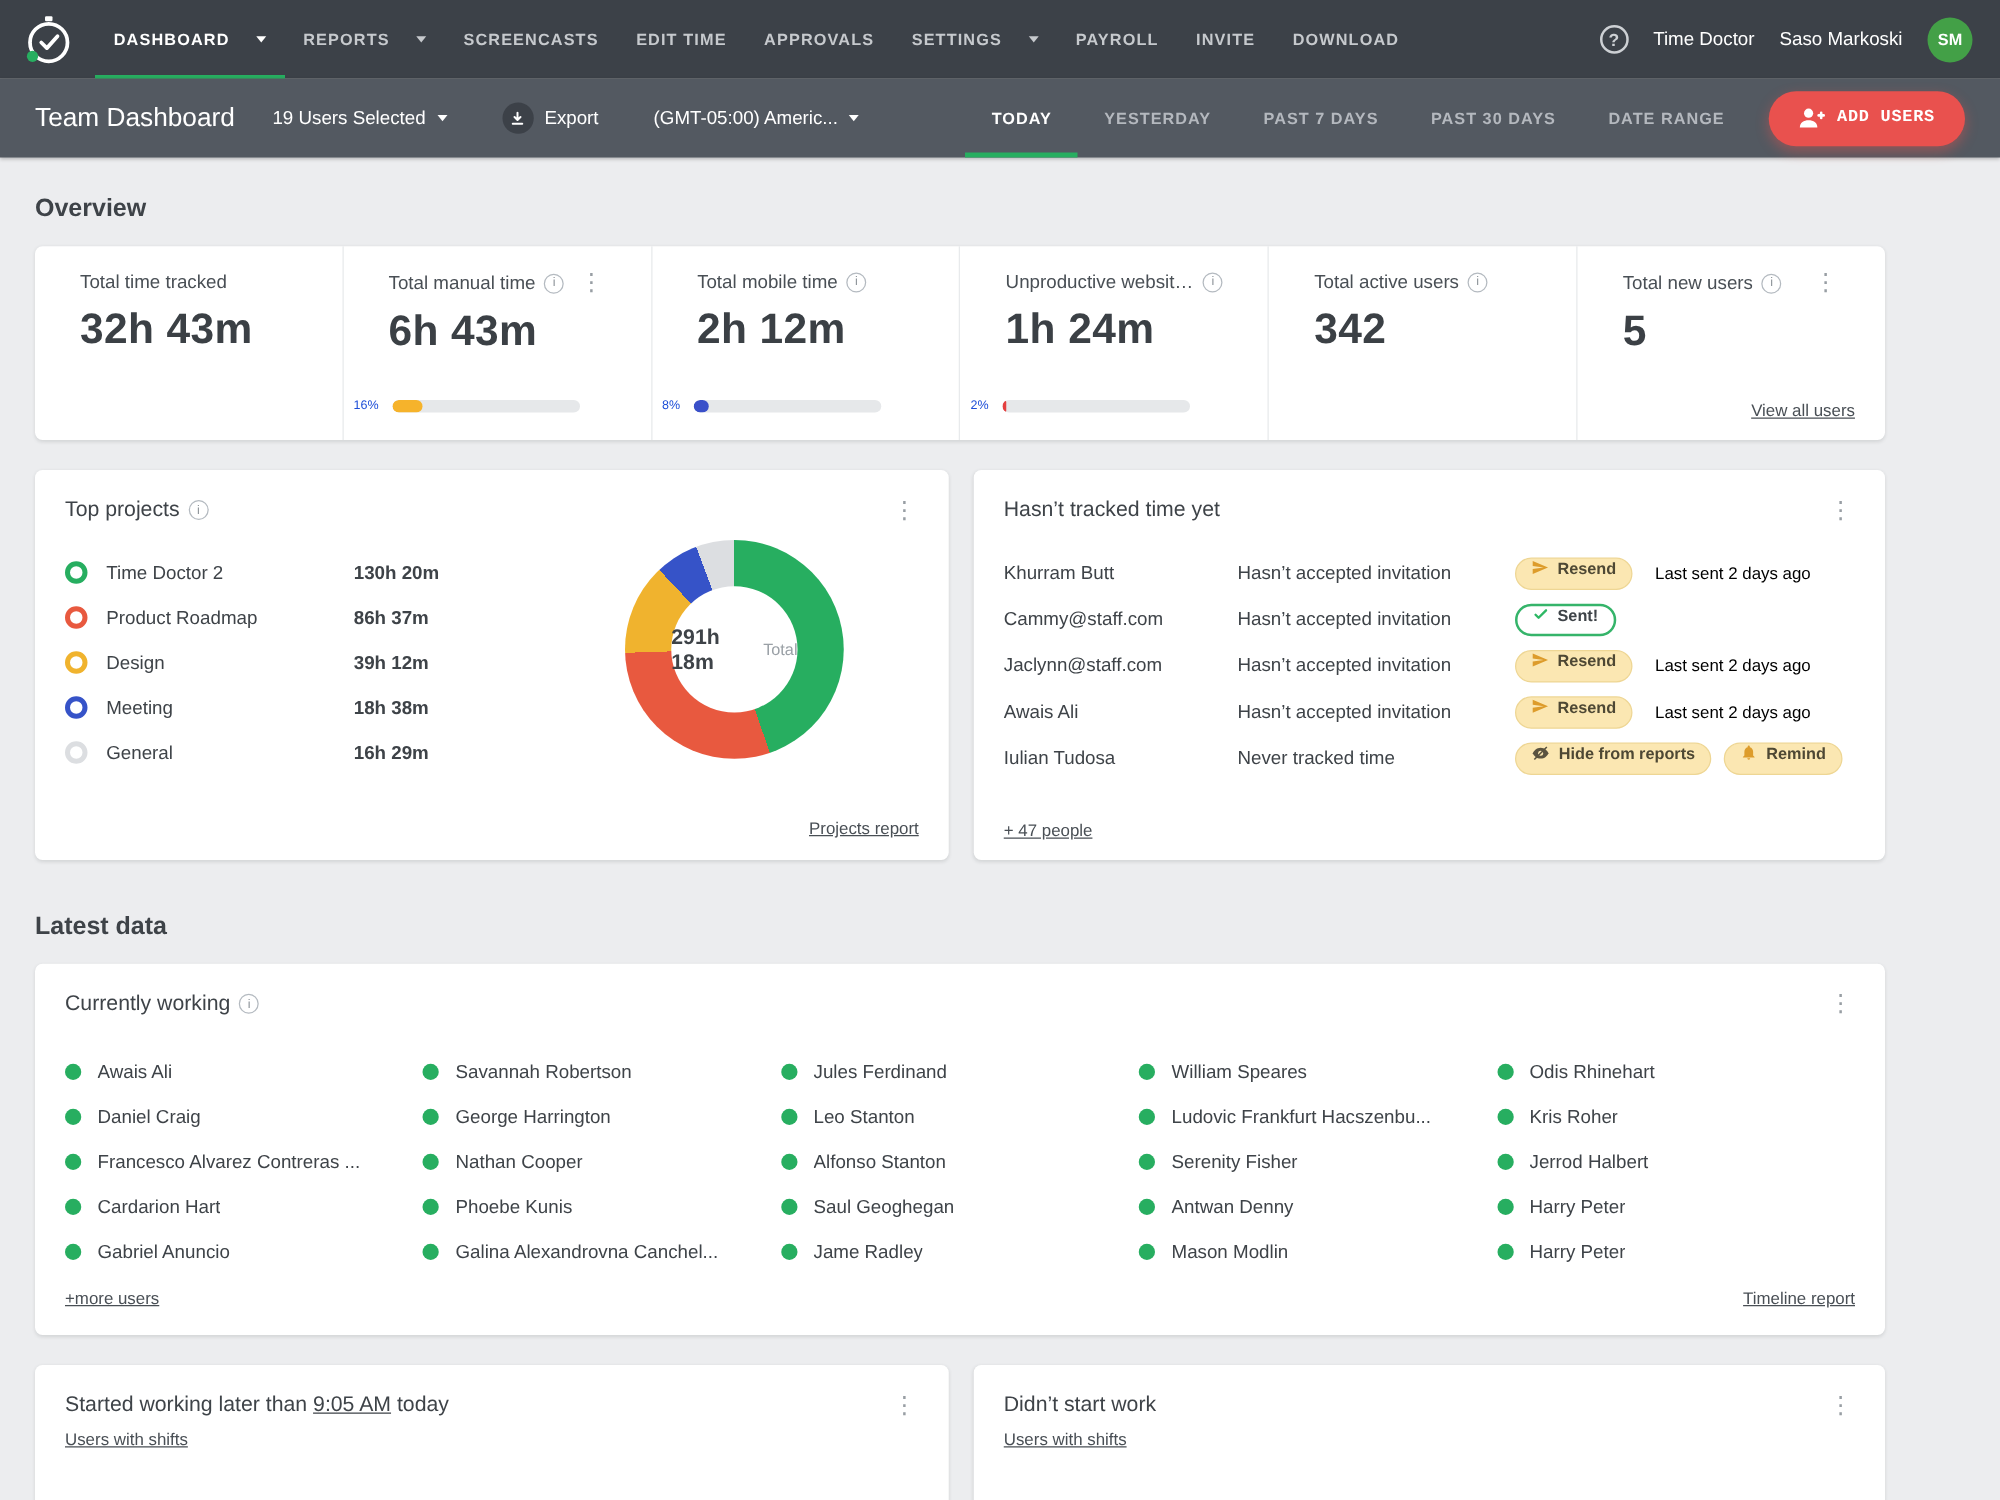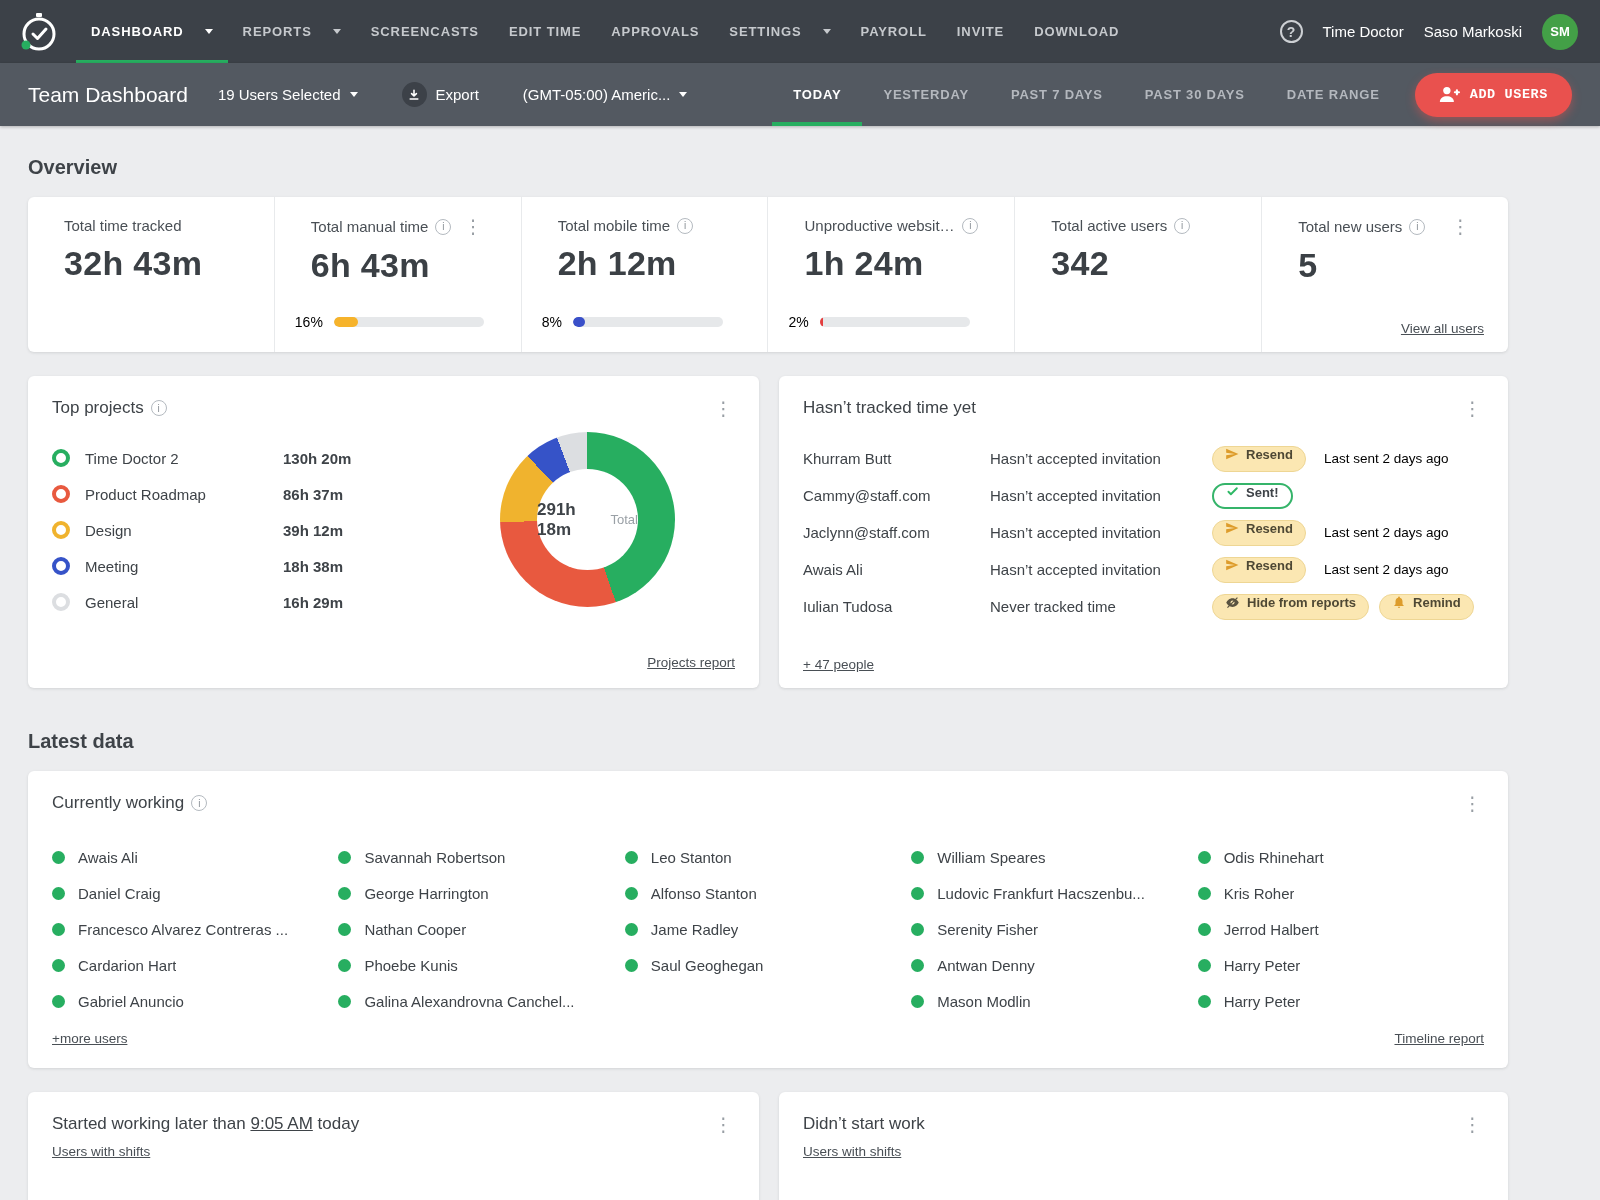--- a/index.html
+++ b/index.html
@@ -50,21 +50,21 @@
   
   .stats{display:flex;background:#fff;border-radius:6px;box-shadow:0 1px 3px rgba(60,64,67,.14)}
   .stat-card{flex:1;height:155px;padding:20px 36px;border-right:1px solid #e8eaec;position:relative;min-width:0}
   .stat-card:last-child{border-right:none}
   .stat-head{display:flex;align-items:center;font-size:15px;color:#494f55}
   .stat-label{white-space:nowrap;overflow:hidden;text-overflow:ellipsis}
   .info{flex:none;width:16px;height:16px;margin-left:7px;border:1px solid #b4bac0;border-radius:50%;color:#8b9197;
         font-size:10px;display:inline-flex;align-items:center;justify-content:center;cursor:pointer}
   .kebab{margin-left:auto;color:#989ea4;font-size:19px;line-height:1;cursor:pointer;padding:0 2px;flex:none}
   .stat-value{margin-top:10px;font-size:34px;font-weight:600;color:#3b4045;letter-spacing:.3px}
-  .stat-progress{position:absolute;left:20px;bottom:22px;display:flex;align-items:center;gap:11px;font-size:14px;color:#000000}
+  .stat-progress{position:absolute;left:8px;bottom:22px;display:flex;align-items:center;gap:11px;font-size:10px;color:#1d4ed8}
   .bar{width:150px;height:10px;border-radius:5px;background:#e6e8ea;overflow:hidden}
   .bar-fill{height:100%;border-radius:5px}
   .stat-link{position:absolute;right:24px;bottom:16px}
 
   
   .row2{display:flex;gap:20px;margin-top:24px}
   .card{background:#fff;border-radius:6px;box-shadow:0 1px 3px rgba(60,64,67,.14);padding:22px 24px;position:relative}
   .projects-card{width:731px;height:312px;flex:none}
   .tracked-card{flex:1;height:312px}
   .card-head{display:flex;align-items:center}
@@ -453,33 +453,37 @@
             <span class="work-name">Phoebe Kunis</span>
           </div>
           <div class="work-item">
             <span class="dot" style="background: rgb(39, 174, 96);"></span>
             <span class="work-name">Galina Alexandrovna Canchel...</span>
           </div>
         </div>
         <div class="work-col">
           <div class="work-item">
             <span class="dot" style="background: rgb(39, 174, 96);"></span>
+            <span class="work-name">Jules Ferdinand</span>
+          </div>
+          <div class="work-item">
+            <span class="dot" style="background: rgb(39, 174, 96);"></span>
             <span class="work-name">Leo Stanton</span>
           </div>
           <div class="work-item">
             <span class="dot" style="background: rgb(39, 174, 96);"></span>
             <span class="work-name">Alfonso Stanton</span>
           </div>
           <div class="work-item">
             <span class="dot" style="background: rgb(39, 174, 96);"></span>
+            <span class="work-name">Saul Geoghegan</span>
+          </div>
+          <div class="work-item">
+            <span class="dot" style="background: rgb(39, 174, 96);"></span>
             <span class="work-name">Jame Radley</span>
-          </div>
-          <div class="work-item">
-            <span class="dot" style="background: rgb(39, 174, 96);"></span>
-            <span class="work-name">Saul Geoghegan</span>
           </div>
         </div>
         <div class="work-col">
           <div class="work-item">
             <span class="dot" style="background: rgb(39, 174, 96);"></span>
             <span class="work-name">William Speares</span>
           </div>
           <div class="work-item">
             <span class="dot" style="background: rgb(39, 174, 96);"></span>
             <span class="work-name">Ludovic Frankfurt Hacszenbu...</span>

